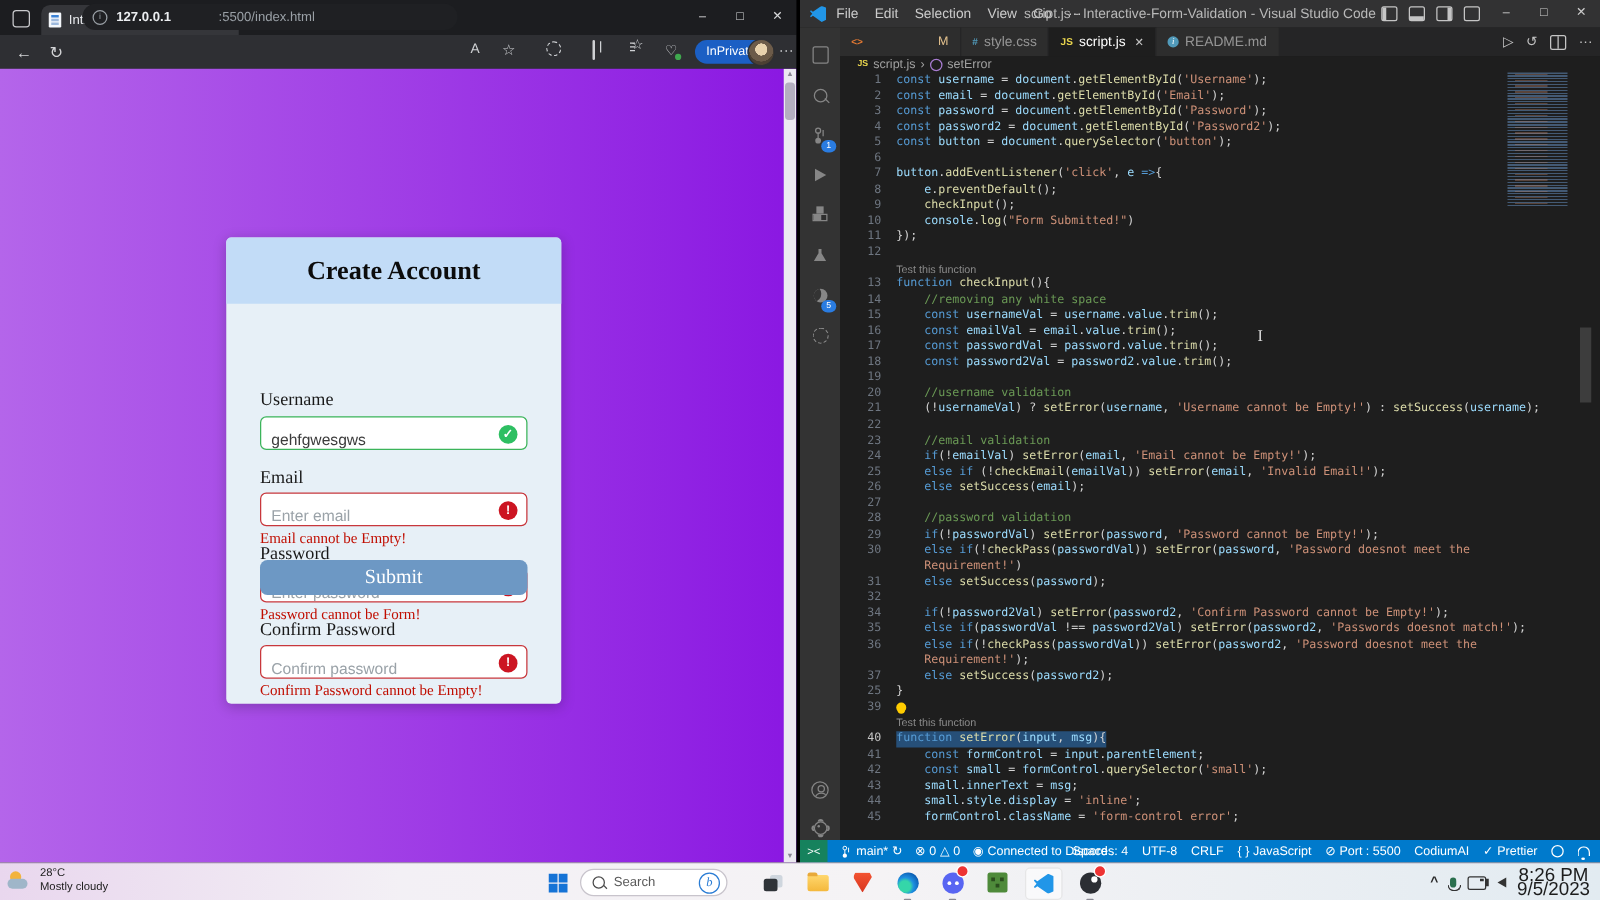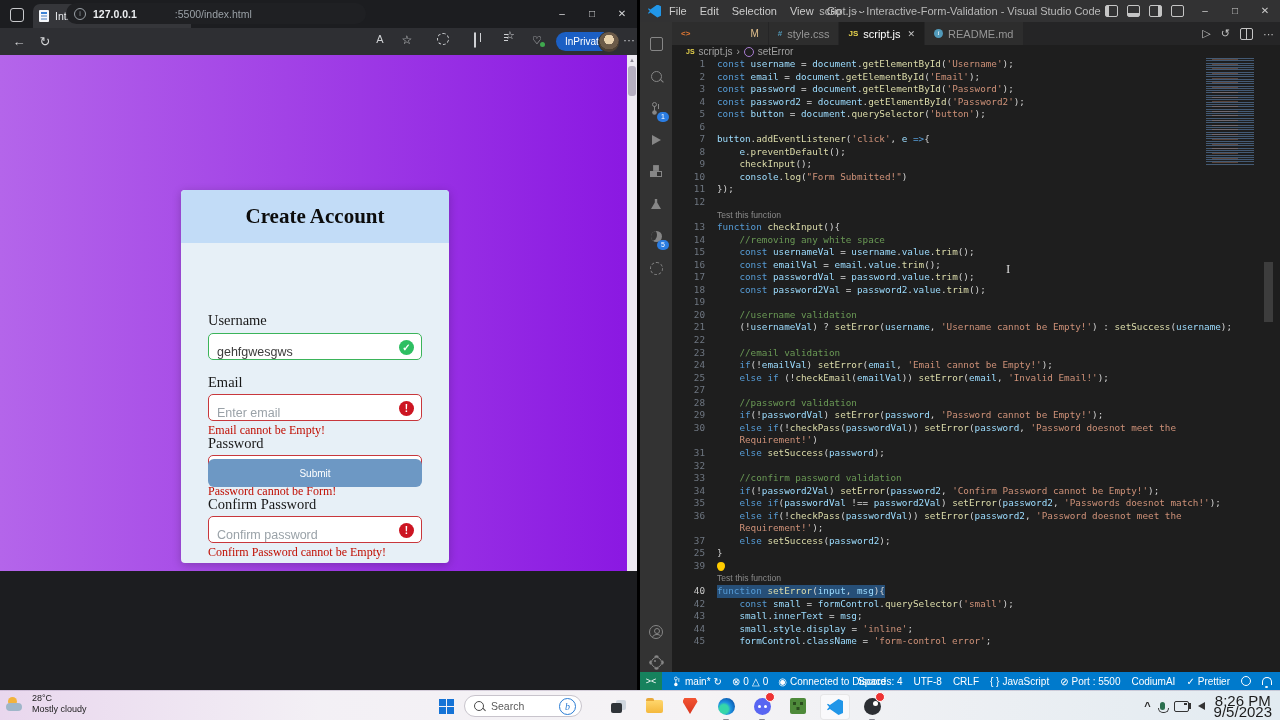--- a/index.html
+++ b/index.html
@@ -26,39 +26,39 @@
   .split-ic{width:12px;height:9px;border:1.2px solid #cfd1d4;border-radius:2px;position:relative;}
   .split-ic::after{content:"";position:absolute;left:5px;top:0;width:1.2px;height:9px;background:#cfd1d4;}
   .coll-ic{width:11px;height:9px;position:relative;}
   .coll-ic::before{content:"☆";position:absolute;left:-2px;top:-4px;color:#cfd1d4;font-size:11px;}
   .coll-ic::after{content:"";position:absolute;right:-1px;top:1px;width:4px;height:1px;background:#cfd1d4;box-shadow:0 3px 0 #cfd1d4,0 6px 0 #cfd1d4;}
   .heart-ic{position:relative;color:#cfd1d4;font-size:11px;}
   .heart-ic::after{content:"";position:absolute;right:-3px;bottom:-1px;width:5px;height:5px;background:#3fa84e;border-radius:50%;}
   .inprivate{position:absolute;left:556px;top:32px;width:62px;height:19px;background:#1b5fc4;border-radius:10px;color:#fff;font-size:10px;line-height:19px;padding-left:9px;box-sizing:border-box;}
   .avatar{position:absolute;left:598px;top:31px;width:20px;height:20px;border-radius:50%;background:radial-gradient(circle at 50% 38%,#e8d2ae 0 30%,#6c5b49 31% 60%,#4c4033 61%);border:1px solid #2e2f33;}
   
-  .b-view{position:absolute;left:0;top:55px;width:637px;height:516px;background:linear-gradient(90deg,#b465ea 0%,#a242e6 45%,#8a17e2 100%);overflow:hidden;}
+  .b-view{position:absolute;left:0;top:55px;width:637px;height:635px;background:linear-gradient(90deg,#b465ea 0%,#a242e6 45%,#8a17e2 100%);overflow:hidden;}
   .b-scroll{position:absolute;right:0;top:0;width:10px;height:635px;background:#ece9f1;}
   .b-scroll .up,.b-scroll .dn{position:absolute;left:0;width:10px;height:10px;color:#8a8694;font-size:6px;text-align:center;line-height:10px;}
   .b-scroll .dn{bottom:0;}
   .b-thumb{position:absolute;left:1px;top:11px;width:8px;height:30px;background:#b4aec0;border-radius:3px;}
   
   .card{position:absolute;left:181px;top:135px;width:268px;height:373px;background:#e7f0f7;border-radius:4px;box-shadow:0 2px 10px rgba(0,0,0,.22);font-family:"Liberation Serif",serif;}
   .card-h{position:absolute;left:0;top:0;width:268px;height:53px;background:#c2dcf7;border-radius:4px 4px 0 0;text-align:center;line-height:53px;font-size:21px;font-weight:bold;color:#0c0c0c;}
   .fld-label{position:absolute;left:27px;font-size:14.5px;color:#191919;}
   .inp-wrap{position:absolute;left:27px;width:214px;height:27px;background:#fff;border-radius:5px;box-sizing:border-box;}
   .inp-wrap input{position:absolute;left:0;top:0;width:100%;height:100%;border:none;outline:none;background:transparent;padding:10px 26px 0 8px;box-sizing:border-box;font-family:"Liberation Sans",sans-serif;font-size:12.5px;color:#3c3c3c;}
   .inp-wrap input::placeholder{color:#9aa2a8;}
   .bs{border:1.6px solid #3bb45a;}
   .be{border:1.6px solid #c8373c;}
   .stat-ic{position:absolute;right:7px;top:5.5px;width:15px;height:15px;border-radius:50%;color:#fff;font-size:10px;line-height:15px;text-align:center;font-family:"Liberation Sans",sans-serif;font-weight:bold;}
   .ok{background:#2ebf62;}
   .bad{background:#cc1522;}
   .ferr{position:absolute;left:27px;font-size:12px;color:#c00d00;}
-  .submit{position:absolute;left:27px;top:269px;width:214px;height:28px;background:#6d98c4;border:none;border-radius:6px;color:#fff;font-size:10px;font-family:Liberation Sans, sans-serif;}
+  .submit{position:absolute;left:27px;top:258px;width:214px;height:28px;background:#6d98c4;border:none;border-radius:6px;color:#fff;font-size:16px;font-family:Liberation Serif, serif;}
   
   #vscode{position:absolute;left:640px;top:0;width:640px;height:690px;background:#1e1e1e;border-radius:10px;}
   .v-title{position:absolute;left:0;top:0;width:640px;height:22px;background:#323233;display:flex;align-items:center;}
   .v-logo{width:13px;height:13px;margin:0 8px 0 8px;background:#2196e8;clip-path:polygon(72% 0,100% 13%,100% 87%,72% 100%,18% 62%,6% 71%,0 66%,14% 50%,0 34%,6% 29%,18% 38%);}
   .v-menu{color:#cccccc;font-size:11px;margin-right:13px;}
   .v-apptitle{position:absolute;left:0;right:0;text-align:center;color:#b9b9b9;font-size:11px;pointer-events:none;}
   .v-layouts{position:absolute;right:96px;top:5px;display:flex;gap:9px;}
   .lo{width:11px;height:10px;border:1px solid #c5c5c5;border-radius:2px;position:relative;}
   .lo1::after{content:"";position:absolute;left:0;top:0;width:3px;height:10px;background:#c5c5c5;}
   .lo2::after{content:"";position:absolute;left:0;bottom:0;width:11px;height:3px;background:#c5c5c5;}
@@ -366,37 +366,38 @@
       <div class="crow"><span class="ln">16</span><span class="ct"><span class="t-p">    </span><span class="t-k">const </span><span class="t-v">emailVal </span><span class="t-p">= </span><span class="t-v">email</span><span class="t-p">.</span><span class="t-v">value</span><span class="t-p">.</span><span class="t-f">trim</span><span class="t-p">();</span></span></div>
       <div class="crow"><span class="ln">17</span><span class="ct"><span class="t-p">    </span><span class="t-k">const </span><span class="t-v">passwordVal </span><span class="t-p">= </span><span class="t-v">password</span><span class="t-p">.</span><span class="t-v">value</span><span class="t-p">.</span><span class="t-f">trim</span><span class="t-p">();</span></span></div>
       <div class="crow"><span class="ln">18</span><span class="ct"><span class="t-p">    </span><span class="t-k">const </span><span class="t-v">password2Val </span><span class="t-p">= </span><span class="t-v">password2</span><span class="t-p">.</span><span class="t-v">value</span><span class="t-p">.</span><span class="t-f">trim</span><span class="t-p">();</span></span></div>
       <div class="crow"><span class="ln">19</span><span class="ct"></span></div>
       <div class="crow"><span class="ln">20</span><span class="ct"><span class="t-p">    </span><span class="t-c">//username validation</span></span></div>
       <div class="crow"><span class="ln">21</span><span class="ct"><span class="t-p">    (!</span><span class="t-v">usernameVal</span><span class="t-p">) ? </span><span class="t-f">setError</span><span class="t-p">(</span><span class="t-v">username</span><span class="t-p">, </span><span class="t-s">'Username cannot be Empty!'</span><span class="t-p">) : </span><span class="t-f">setSuccess</span><span class="t-p">(</span><span class="t-v">username</span><span class="t-p">);</span></span></div>
       <div class="crow"><span class="ln">22</span><span class="ct"></span></div>
       <div class="crow"><span class="ln">23</span><span class="ct"><span class="t-p">    </span><span class="t-c">//email validation</span></span></div>
       <div class="crow"><span class="ln">24</span><span class="ct"><span class="t-p">    </span><span class="t-k">if</span><span class="t-p">(!</span><span class="t-v">emailVal</span><span class="t-p">) </span><span class="t-f">setError</span><span class="t-p">(</span><span class="t-v">email</span><span class="t-p">, </span><span class="t-s">'Email cannot be Empty!'</span><span class="t-p">);</span></span></div>
       <div class="crow"><span class="ln">25</span><span class="ct"><span class="t-p">    </span><span class="t-k">else if </span><span class="t-p">(!</span><span class="t-f">checkEmail</span><span class="t-p">(</span><span class="t-v">emailVal</span><span class="t-p">)) </span><span class="t-f">setError</span><span class="t-p">(</span><span class="t-v">email</span><span class="t-p">, </span><span class="t-s">'Invalid Email!'</span><span class="t-p">);</span></span></div>
+      <div class="crow"><span class="ln">26</span><span class="ct"><span class="t-p">    </span><span class="t-k">else </span><span class="t-f">setSuccess</span><span class="t-p">(</span><span class="t-v">email</span><span class="t-p">);</span></span></div>
       <div class="crow"><span class="ln">27</span><span class="ct"></span></div>
       <div class="crow"><span class="ln">28</span><span class="ct"><span class="t-p">    </span><span class="t-c">//password validation</span></span></div>
       <div class="crow"><span class="ln">29</span><span class="ct"><span class="t-p">    </span><span class="t-k">if</span><span class="t-p">(!</span><span class="t-v">passwordVal</span><span class="t-p">) </span><span class="t-f">setError</span><span class="t-p">(</span><span class="t-v">password</span><span class="t-p">, </span><span class="t-s">'Password cannot be Empty!'</span><span class="t-p">);</span></span></div>
       <div class="crow"><span class="ln">30</span><span class="ct"><span class="t-p">    </span><span class="t-k">else if</span><span class="t-p">(!</span><span class="t-f">checkPass</span><span class="t-p">(</span><span class="t-v">passwordVal</span><span class="t-p">)) </span><span class="t-f">setError</span><span class="t-p">(</span><span class="t-v">password</span><span class="t-p">, </span><span class="t-s">'Password doesnot meet the</span></span></div>
       <div class="crow"><span class="ln"></span><span class="ct"><span class="t-s">    Requirement!'</span><span class="t-p">)</span></span></div>
       <div class="crow"><span class="ln">31</span><span class="ct"><span class="t-p">    </span><span class="t-k">else </span><span class="t-f">setSuccess</span><span class="t-p">(</span><span class="t-v">password</span><span class="t-p">);</span></span></div>
       <div class="crow"><span class="ln">32</span><span class="ct"></span></div>
-      <div class="crow"><span class="ln">33</span><span class="ct"><span class="t-p">    </span><span class="t-c">//confirm password validation</span></span></div>
       <div class="crow"><span class="ln">34</span><span class="ct"><span class="t-p">    </span><span class="t-k">if</span><span class="t-p">(!</span><span class="t-v">password2Val</span><span class="t-p">) </span><span class="t-f">setError</span><span class="t-p">(</span><span class="t-v">password2</span><span class="t-p">, </span><span class="t-s">'Confirm Password cannot be Empty!'</span><span class="t-p">);</span></span></div>
       <div class="crow"><span class="ln">35</span><span class="ct"><span class="t-p">    </span><span class="t-k">else if</span><span class="t-p">(</span><span class="t-v">passwordVal</span><span class="t-p"> !== </span><span class="t-v">password2Val</span><span class="t-p">) </span><span class="t-f">setError</span><span class="t-p">(</span><span class="t-v">password2</span><span class="t-p">, </span><span class="t-s">'Passwords doesnot match!'</span><span class="t-p">);</span></span></div>
       <div class="crow"><span class="ln">36</span><span class="ct"><span class="t-p">    </span><span class="t-k">else if</span><span class="t-p">(!</span><span class="t-f">checkPass</span><span class="t-p">(</span><span class="t-v">passwordVal</span><span class="t-p">)) </span><span class="t-f">setError</span><span class="t-p">(</span><span class="t-v">password2</span><span class="t-p">, </span><span class="t-s">'Password doesnot meet the</span></span></div>
       <div class="crow"><span class="ln"></span><span class="ct"><span class="t-s">    Requirement!'</span><span class="t-p">);</span></span></div>
       <div class="crow"><span class="ln">37</span><span class="ct"><span class="t-p">    </span><span class="t-k">else </span><span class="t-f">setSuccess</span><span class="t-p">(</span><span class="t-v">password2</span><span class="t-p">);</span></span></div>
       <div class="crow"><span class="ln">25</span><span class="ct"><span class="t-p">}</span></span></div>
       <div class="crow"><span class="ln">39</span><span class="ct"><span class="bulb"></span></span></div>
       <div class="crow"><span class="ln"></span><span class="ct lens">Test this function</span></div>
       <div class="crow sel"><span class="ln">40</span><span class="ct"><span class="t-k">function </span><span class="t-f">setError</span><span class="t-p">(</span><span class="t-v">input</span><span class="t-p">, </span><span class="t-v">msg</span><span class="t-p">){</span></span></div>
+      <div class="crow"><span class="ln">41</span><span class="ct"><span class="t-p">    </span><span class="t-k">const </span><span class="t-v">formControl </span><span class="t-p">= </span><span class="t-v">input</span><span class="t-p">.</span><span class="t-v">parentElement</span><span class="t-p">;</span></span></div>
       <div class="crow"><span class="ln">42</span><span class="ct"><span class="t-p">    </span><span class="t-k">const </span><span class="t-v">small </span><span class="t-p">= </span><span class="t-v">formControl</span><span class="t-p">.</span><span class="t-f">querySelector</span><span class="t-p">(</span><span class="t-s">'small'</span><span class="t-p">);</span></span></div>
       <div class="crow"><span class="ln">43</span><span class="ct"><span class="t-p">    </span><span class="t-v">small</span><span class="t-p">.</span><span class="t-v">innerText</span><span class="t-p"> = </span><span class="t-v">msg</span><span class="t-p">;</span></span></div>
       <div class="crow"><span class="ln">44</span><span class="ct"><span class="t-p">    </span><span class="t-v">small</span><span class="t-p">.</span><span class="t-v">style</span><span class="t-p">.</span><span class="t-v">display</span><span class="t-p"> = </span><span class="t-s">'inline'</span><span class="t-p">;</span></span></div>
       <div class="crow"><span class="ln">45</span><span class="ct"><span class="t-p">    </span><span class="t-v">formControl</span><span class="t-p">.</span><span class="t-v">className</span><span class="t-p"> = </span><span class="t-s">'form-control error'</span><span class="t-p">;</span></span></div>
     </div>
   <div class="minimap"></div>
   <div class="ed-scroll"></div>
   <span class="ibeam">I</span>
 
   <div class="v-status">

